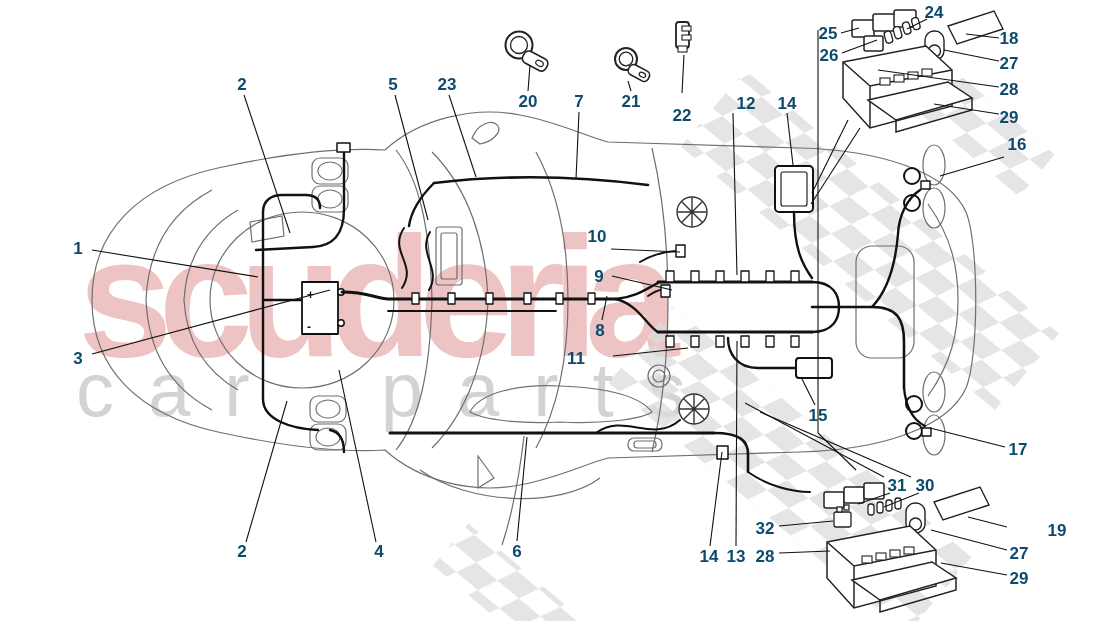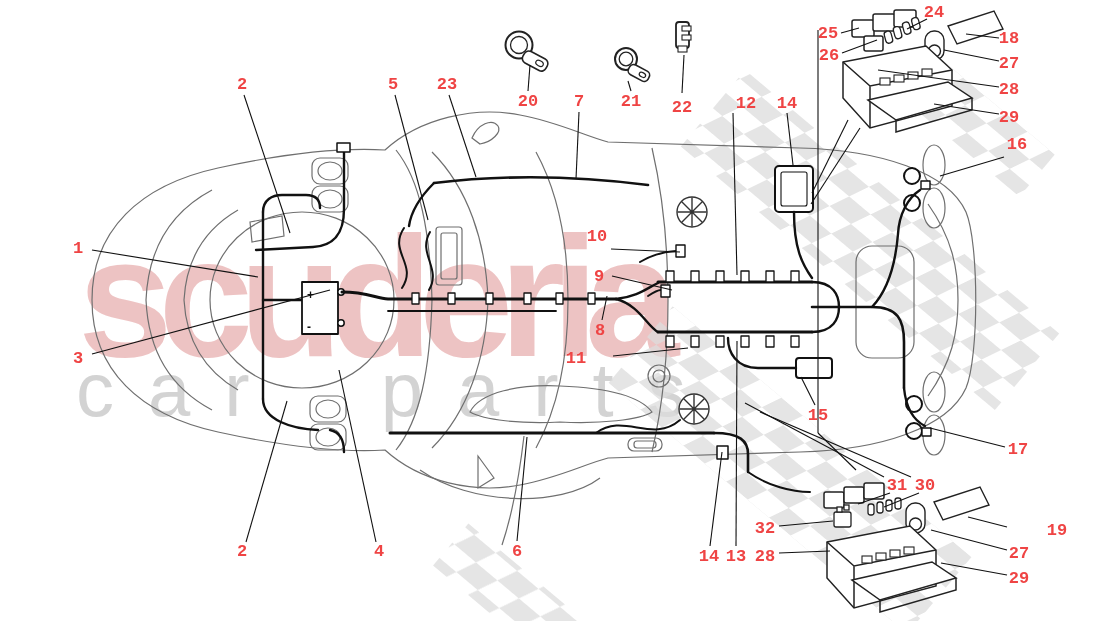--- a/index.html
+++ b/index.html
@@ -8,21 +8,21 @@
   .wm-brand{position:absolute;left:78px;top:212px;font-size:170px;font-weight:bold;
             line-height:1;letter-spacing:-14px;color:#d97b7b;opacity:.45;white-space:nowrap;
             z-index:1;pointer-events:none;}
   .wm-sub{position:absolute;left:76px;top:352px;font-size:76px;font-weight:normal;
           line-height:1;letter-spacing:34px;word-spacing:42px;color:#c9c9c9;opacity:.8;
           white-space:nowrap;z-index:1;pointer-events:none;}
   svg.layer{position:absolute;left:0;top:0;z-index:2;}
   svg#leaders{z-index:3;}
   .callouts{position:absolute;left:0;top:0;width:100%;height:100%;z-index:4;}
   .callout{position:absolute;transform:translate(-50%,-50%);font-size:17px;font-weight:bold;
-           color:#ef4444;line-height:1;font-family:Liberation Mono, monospace;}
+           color:#0c4a6e;line-height:1;}
 </style>
 </head>
 <body>
 
 <div class="stage">
 
   <div class="wm-brand">scuderia</div>
   <div class="wm-sub">car parts</div>
 
   <svg class="layer" id="art" width="1100" height="621" viewBox="0 0 1100 621">
@@ -323,21 +323,21 @@
       <div class="callout" style="left: 736px; top: 556px;">13</div>
       <div class="callout" style="left: 787px; top: 103px;">14</div>
       <div class="callout" style="left: 709px; top: 556px;">14</div>
       <div class="callout" style="left: 818px; top: 415px;">15</div>
       <div class="callout" style="left: 1017px; top: 144px;">16</div>
       <div class="callout" style="left: 1018px; top: 449px;">17</div>
       <div class="callout" style="left: 1009px; top: 38px;">18</div>
       <div class="callout" style="left: 1057px; top: 530px;">19</div>
       <div class="callout" style="left: 528px; top: 101px;">20</div>
       <div class="callout" style="left: 631px; top: 101px;">21</div>
-      <div class="callout" style="left: 682px; top: 107px;">22</div>
+      <div class="callout" style="left: 682px; top: 115px;">22</div>
       <div class="callout" style="left: 447px; top: 84px;">23</div>
       <div class="callout" style="left: 934px; top: 12px;">24</div>
       <div class="callout" style="left: 828px; top: 33px;">25</div>
       <div class="callout" style="left: 829px; top: 55px;">26</div>
       <div class="callout" style="left: 1009px; top: 63px;">27</div>
       <div class="callout" style="left: 1019px; top: 553px;">27</div>
       <div class="callout" style="left: 1009px; top: 89px;">28</div>
       <div class="callout" style="left: 765px; top: 556px;">28</div>
       <div class="callout" style="left: 1009px; top: 117px;">29</div>
       <div class="callout" style="left: 1019px; top: 578px;">29</div>

